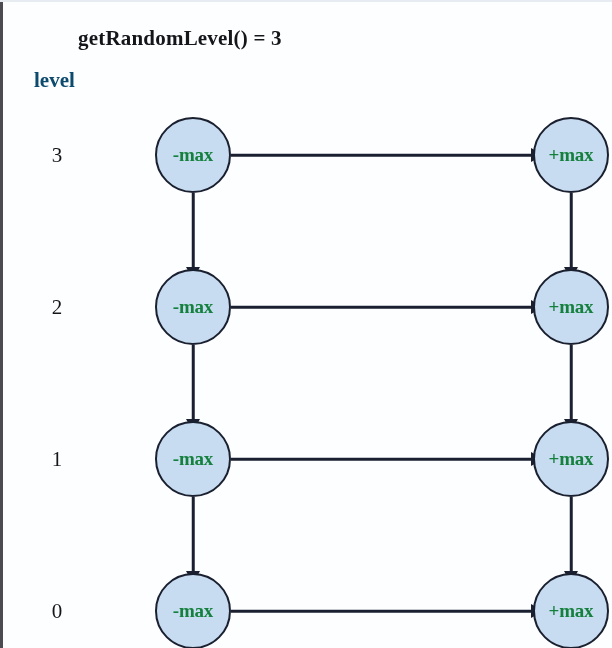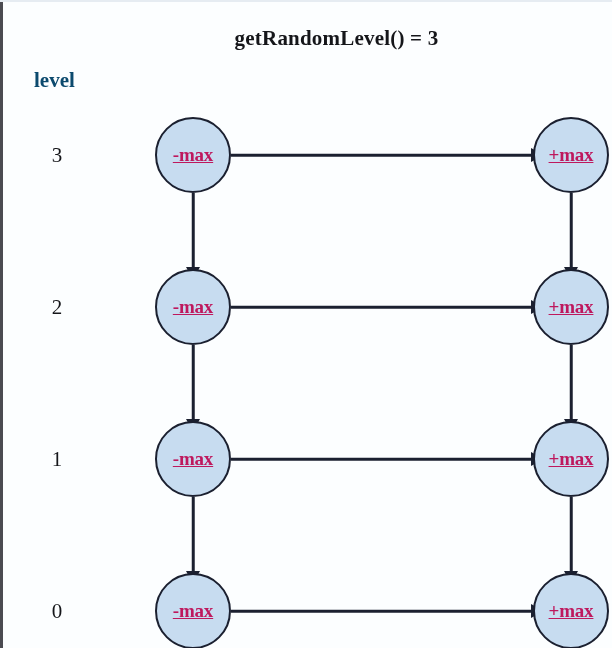--- a/index.html
+++ b/index.html
@@ -29,21 +29,21 @@
     left: 0; top: 0;
     width: 612px; height: 2px;
     background: #e6ecf2;
   }
 
   #title {
     position: absolute;
     left: 0;
     top: 26px;
     width: 517px;
-    text-align: center;
+    text-align: left;
     font-size: 21px;
     font-weight: bold;
     color: #15161a;
     letter-spacing: 0.2px;
   }
   
   #title-inner {
     display: inline-block;
     transform: translateX(78px);
   }
@@ -77,24 +77,23 @@
     box-sizing: border-box;
     transform: translate(-50%, -50%);
     display: flex;
     align-items: center;
     justify-content: center;
     z-index: 3;
   }
   .node-label {
     font-size: 19px;
     font-weight: bold;
-    color: #be185d;
+    color: #15803d;
     white-space: nowrap;
     letter-spacing: -0.2px;
-    text-decoration: underline;
   }
 
   .h-edge {
     position: absolute;
     height: 2.5px;
     background: #1b2030;
     transform: translateY(-50%);
     z-index: 1;
   }
   .h-arrowhead {

